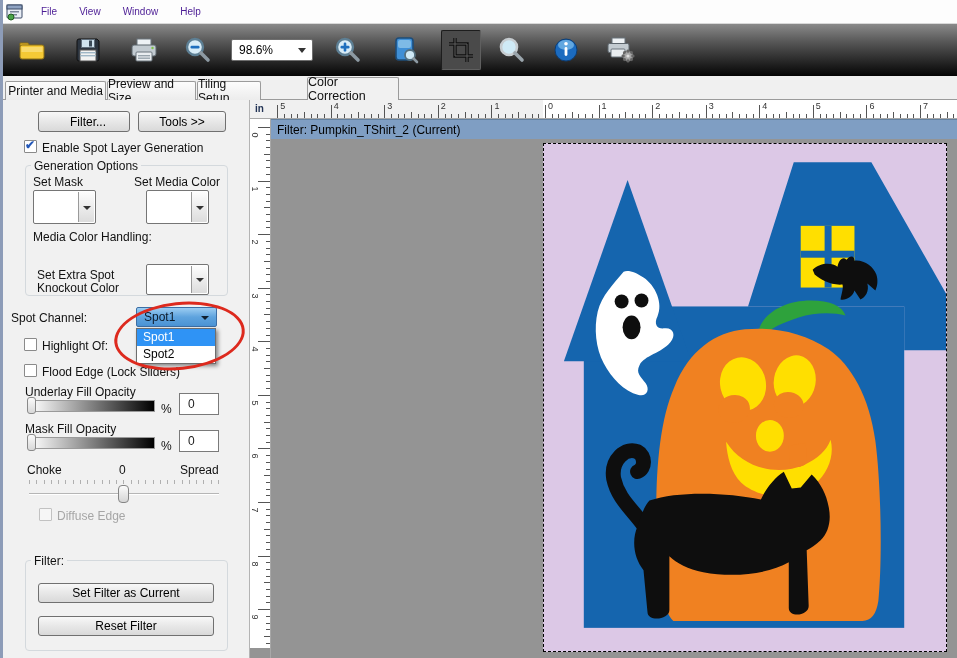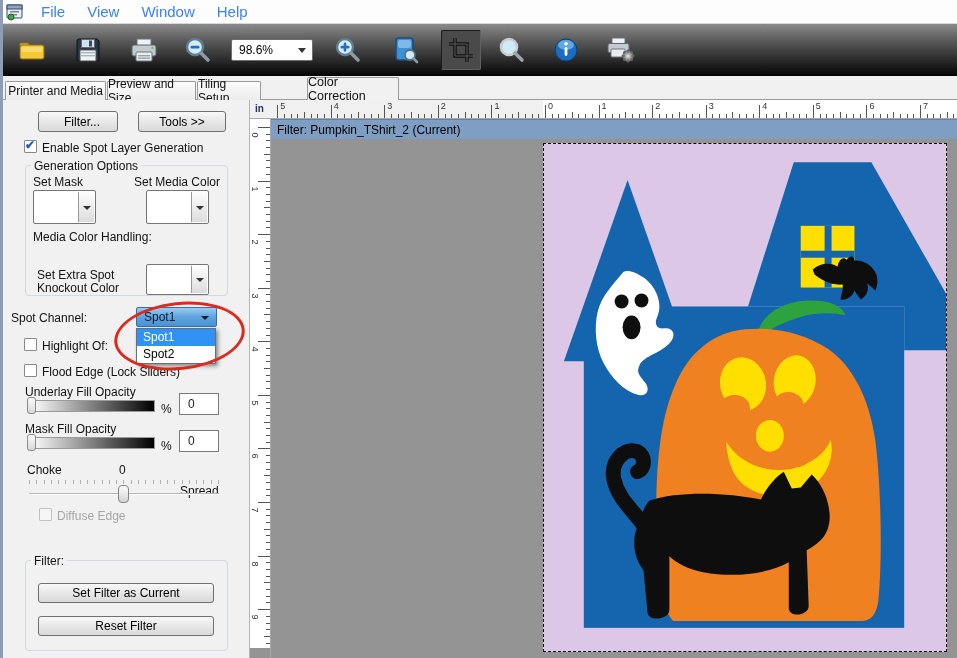--- a/index.html
+++ b/index.html
@@ -3,21 +3,21 @@
 <meta charset="utf-8">
 <style>
   * { margin:0; padding:0; box-sizing:border-box; }
   html,body { width:957px; height:658px; overflow:hidden; }
   body { font-family:"Liberation Sans", sans-serif; font-size:12px; color:#1a1a1a; background:#f0f0f0; }
   .window { position:relative; width:957px; height:658px; background:#f0f0f0; border-left:3px solid #8d9cb8; overflow:hidden; }
 
   
   .menubar { position:absolute; left:0; top:0; width:954px; height:24px; background:#fdfdfd; border-bottom:1px solid #d9d9d9; display:flex; align-items:center; }
   .appicon { width:18px; height:18px; margin:0 6px 0 3px; }
-  .menu-item { padding:4px 11px; font-size:15px; color:#3b82f6; cursor:default; }
+  .menu-item { padding:4px 11px; font-size:10px; color:#4c1d95; cursor:default; }
 
   
   .toolbar { position:absolute; left:0; top:24px; width:954px; height:52px;
     background:linear-gradient(180deg,#8a8a8a 0%,#565656 35%,#232323 75%,#050505 100%);
     display:flex; align-items:center; }
   .tb-btn { width:34px; height:34px; display:flex; align-items:center; justify-content:center; margin:0 6px; }
   .tb-btn svg { display:block; }
   .tb-pressed { background:#4a4a4a; border:1px solid; border-color:#1d1d1d #5f5f5f #5f5f5f #1d1d1d; border-radius:2px; width:40px; height:40px; }
   .zoom-combo { width:82px; height:22px; background:#fff; border:1px solid #6e6e6e; border-radius:2px; margin:0 10px; position:relative; display:flex; align-items:center; }
   .zoom-combo .val { padding-left:7px; font-size:12px; color:#000; }
@@ -194,21 +194,21 @@
   <div class="tabstrip">
     <div class="baseline"></div>
     <div class="tab" style="left:2px; width:101px;">Printer and Media</div>
     <div class="tab" style="left:104px; width:89px;">Preview and Size</div>
     <div class="tab" style="left:194px; width:64px;">Tiling Setup</div>
     <div class="tab active" style="left:260px; width:92px;margin-left:44px;">Color Correction</div>
     <div class="tab" style="left:353px; width:38px;">Print</div>
   </div>
 
   <div class="panel">
-    <div class="btn" style="left:35px; top:11px; width:80px; height:21px;padding-left:8px;">Filter...</div>
+    <div class="btn" style="left:35px; top:11px; width:92px; height:21px;padding-left:8px;">Filter...</div>
     <div class="btn" style="left:135px; top:11px; width:88px; height:21px;">Tools &gt;&gt;</div>
 
     <div class="cb checked" style="left:21px; top:40px;"></div>
     <span class="lbl" style="left:39px; top:41px;">Enable Spot Layer Generation</span>
 
     <div class="groupbox" style="left:22px; top:65px; width:203px; height:131px;"></div>
     <span class="legend" style="left:28px; top:59px;">Generation Options</span>
     <span class="lbl" style="left:30px; top:75px;">Set Mask</span>
     <span class="lbl" style="left:131px; top:75px;">Set Media Color</span>
     <div class="combo" style="left:30px; top:90px; width:63px; height:34px;">
@@ -247,21 +247,21 @@
     <div class="numbox" style="left:176px; top:293px;">0</div>
 
     <span class="lbl" style="left:22px; top:322px;">Mask Fill Opacity</span>
     <div class="gradbar" style="left:27px; top:337px;"></div>
     <div class="slider-thumb" style="left:24px; top:334px;"></div>
     <span class="lbl" style="left:158px; top:339px;">%</span>
     <div class="numbox" style="left:176px; top:330px;">0</div>
 
     <span class="lbl" style="left:24px; top:363px;">Choke</span>
     <span class="lbl" style="left:116px; top:363px;">0</span>
-    <span class="lbl" style="left:177px; top:363px;margin-top:21px;">Spread</span>
+    <span class="lbl" style="left:177px; top:363px;">Spread</span>
     <div class="tickrow" style="left:26px; top:380px; width:190px;">
       <i></i>
         <i></i>
         <i></i>
         <i></i>
         <i></i>
         <i></i>
         <i></i>
         <i></i>
         <i></i>

